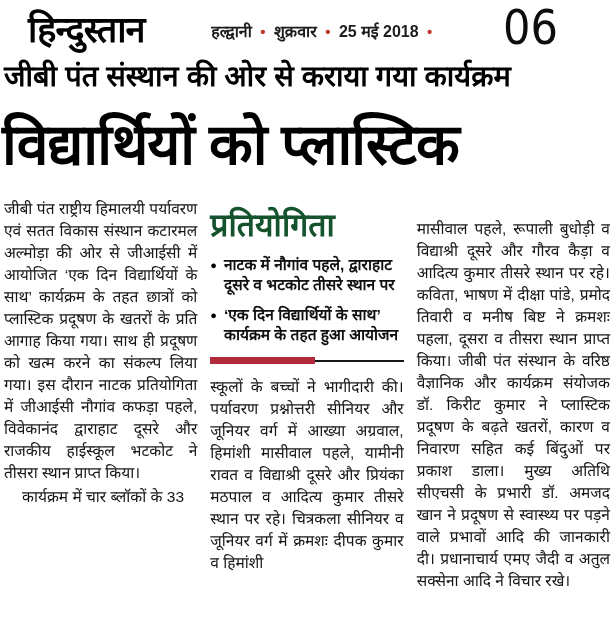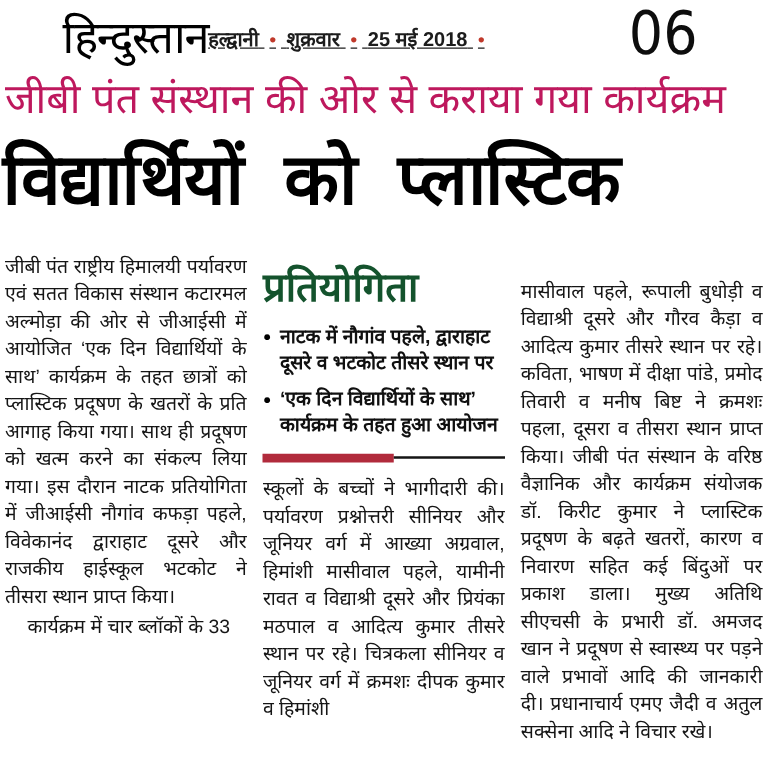--- a/index.html
+++ b/index.html
@@ -11,41 +11,41 @@
     font-family:"Liberation Sans","DejaVu Sans",sans-serif;
     color:#111111;
     box-sizing:border-box;
   }
   
   .masthead{
     display:flex;align-items:center;
     padding:6px 14px 2px 14px;height:52px;box-sizing:border-box;
   }
   .masthead-title{
-    font-size:36px;font-weight:normal;letter-spacing:-1px;
-    color:#000;margin-left:36px;white-space:nowrap;
+    font-size:36px;font-weight:bold;letter-spacing:-1px;
+    color:#000;margin-left:14px;white-space:nowrap;
   }
   .dateline{
-    flex:1;text-align:left;font-size:16px;font-weight:bold;color:#1c1c1c;
-    white-space:nowrap;margin-top:6px;text-decoration:underline;
+    flex:1;text-align:center;font-size:16px;font-weight:bold;color:#1c1c1c;
+    white-space:nowrap;margin-top:6px;
   }
   .dateline .sep{color:#c0392b;font-size:15px;padding:0 4px;}
   .page-number{
     font-size:48px;font-weight:400;color:#0d0d0d;
     margin-right:44px;margin-top:-2px;font-family:"DejaVu Sans",sans-serif;
     font-stretch:condensed;
   }
   
   .kicker{
-    font-size:33px;font-weight:normal;color:#be185d;
+    font-size:29px;font-weight:bold;color:#000000;
     padding:6px 4px 0 4px;line-height:1.3;white-space:nowrap;
   }
   
   .headline{
-    padding:0 2px;margin-top:2px;font-family:Liberation Mono, monospace;
+    padding:0 2px;margin-top:2px;
   }
   .headline .hl-line{
     font-size:57px;font-weight:800;color:#000;
     letter-spacing:-1px;line-height:1.62;white-space:nowrap;
   }
   
   .body-area{
     display:flex;gap:13px;padding:6px 6px 0 4px;margin-top:2px;
   }
   .col{width:196px;box-sizing:border-box;}

